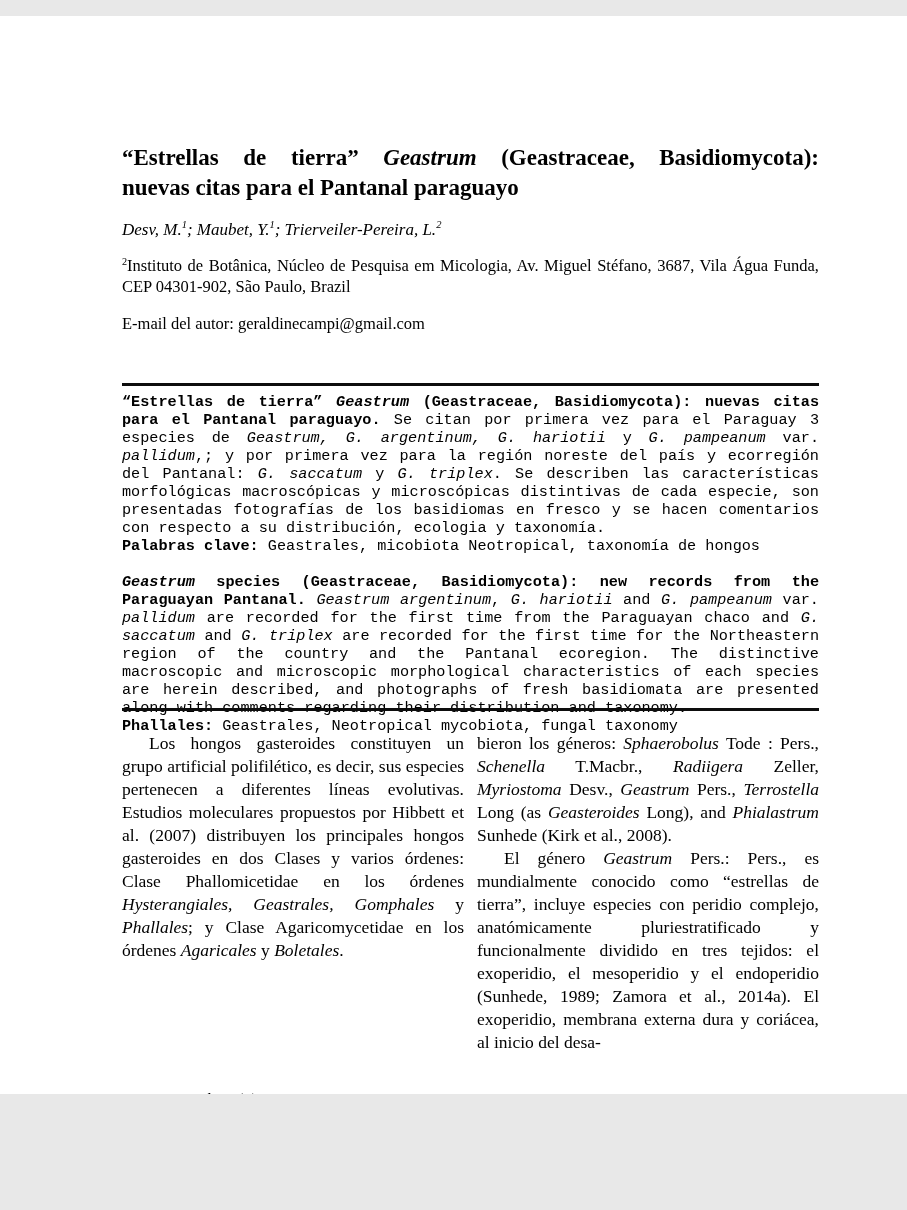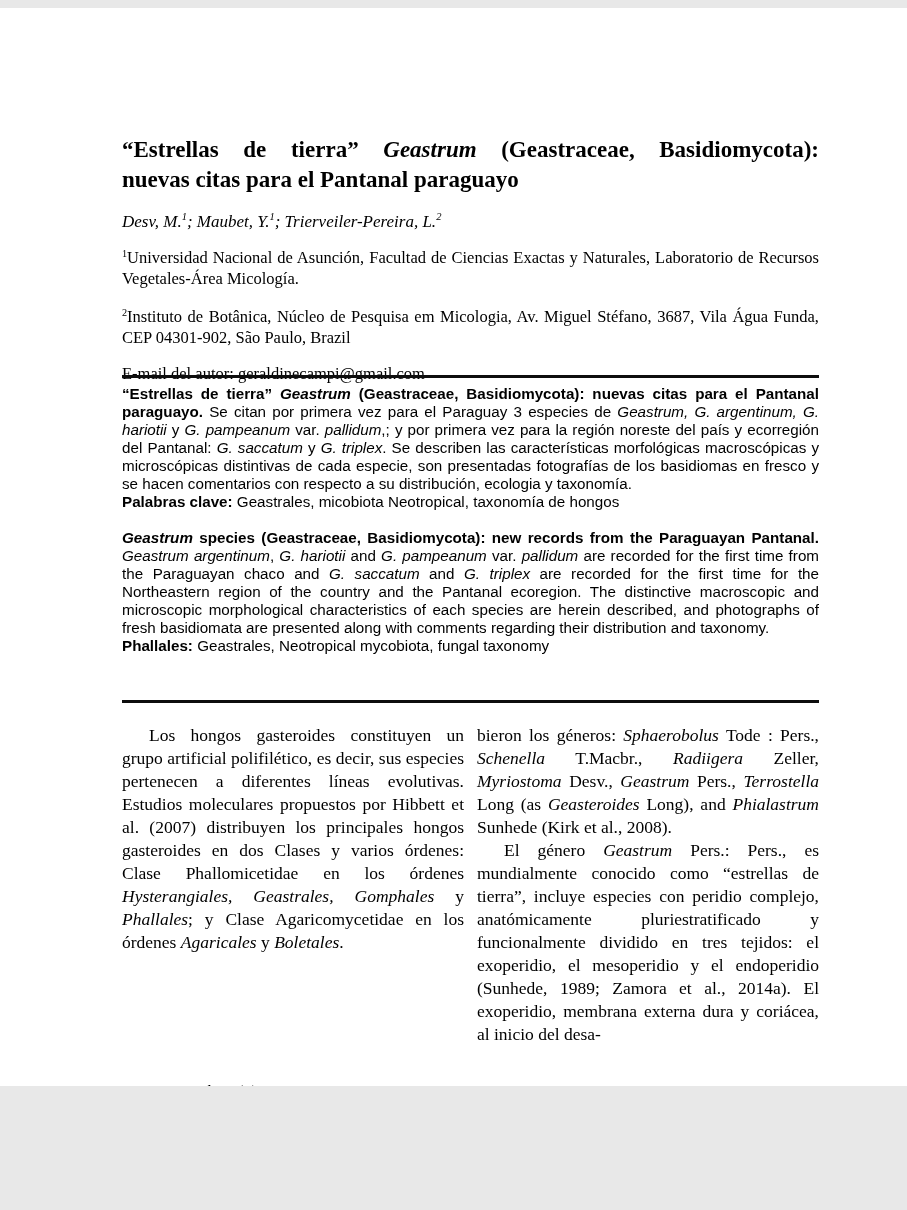--- a/index.html
+++ b/index.html
@@ -1,19 +1,19 @@
 <!DOCTYPE html>
 <html><head>
 <meta charset="utf-8">
 <style>
   html,body{margin:0;padding:0;background:#e8e8e8;}
   .page{
     position:relative;
     width:907px;height:1078px;
-    margin:8px auto;
+    margin:16px auto;
     background:#ffffff;
     color:#000000;
     font-family:"Liberation Serif", serif;
     overflow:hidden;
   }
   .block{position:absolute;left:122px;width:697px;}
 
   
   .header-block{top:127px;}
   .title{font-size:23px;line-height:30px;font-weight:bold;}
@@ -22,21 +22,21 @@
   .authors{margin-top:17px;font-size:17px;font-style:italic;}
   .affil{margin-top:15px;font-size:16.5px;line-height:21px;text-align:justify;}
   .affil + .affil{margin-top:9px;}
   .email{margin-top:13px;font-size:16.5px;}
   sup{font-size:0.62em;line-height:0;vertical-align:super;}
 
   
   .abstracts-block{top:367px;}
   .rule{border:0;border-top:3px solid #0d0d0d;margin:0;}
   .abstract{
-    font-family:Liberation Sans, sans-serif;
+    font-family:Liberation Mono, monospace;
     font-size:15.2px;line-height:18px;
     text-align:justify;margin-top:7px;
   }
   .abstract.en{margin-top:18px;}
   .abstract p{margin:0;}
 
   
   .intro-block{top:692px;}
   .cols{display:flex;gap:13px;margin-top:21px;}
   .col{width:342px;font-size:17.5px;line-height:23px;text-align:justify;}
@@ -51,21 +51,20 @@
 <body>
 
 <div class="page">
 
   <div class="block header-block">
     <div class="title">
       <div class="title-line justify-full"><span style="font-weight: bold;">“Estrellas de tierra” </span><span style="font-style: italic; font-weight: bold;">Geastrum</span><span style="font-weight: bold;"> (Geastraceae, Basidiomycota):</span></div>
       <div class="title-line"><span style="font-weight: bold;">nuevas citas para el Pantanal paraguayo</span></div>
     </div>
     <div class="authors"><span style="font-style: italic;">Desv, M.</span><sup style="font-style: italic;">1</sup><span style="font-style: italic;">; Maubet, Y.</span><sup style="font-style: italic;">1</sup><span style="font-style: italic;">; Trierveiler-Pereira, L.</span><sup style="font-style: italic;">2</sup></div>
-    <p class="affil"><sup>1</sup><span>Universidad Nacional de Asunción, Facultad de Ciencias Exactas y Naturales, Laboratorio de Recursos Vegetales-Área Micología.</span></p>
     <p class="affil"><sup>2</sup><span>Instituto de Botânica, Núcleo de Pesquisa em Micologia, Av. Miguel Stéfano, 3687, Vila Água Funda, CEP 04301-902, São Paulo, Brazil</span></p>
     <div class="email">E-mail del autor: geraldinecampi@gmail.com</div>
   </div>
 
   <div class="block abstracts-block">
     <hr class="rule">
     <div class="abstract es">
       <p><span style="font-weight: bold;">“Estrellas de tierra” </span><span style="font-style: italic; font-weight: bold;">Geastrum</span><span style="font-weight: bold;"> (Geastraceae, Basidiomycota): nuevas citas para el Pantanal paraguayo.</span><span> Se citan por primera vez para el Paraguay 3 especies de </span><span style="font-style: italic;">Geastrum, G. argentinum, G. hariotii</span><span> y </span><span style="font-style: italic;">G. pampeanum</span><span> var. </span><span style="font-style: italic;">pallidum</span><span>,; y por primera vez para la región noreste del país y ecorregión del Pantanal: </span><span style="font-style: italic;">G. saccatum</span><span> y </span><span style="font-style: italic;">G. triplex</span><span>. Se describen las características morfológicas macroscópicas y microscópicas distintivas de cada especie, son presentadas fotografías de los basidiomas en fresco y se hacen comentarios con respecto a su distribución, ecologia y taxonomía.</span></p>
       <p><span style="font-weight: bold;">Palabras clave:</span><span> Geastrales, micobiota Neotropical, taxonomía de hongos</span></p>
     </div>

